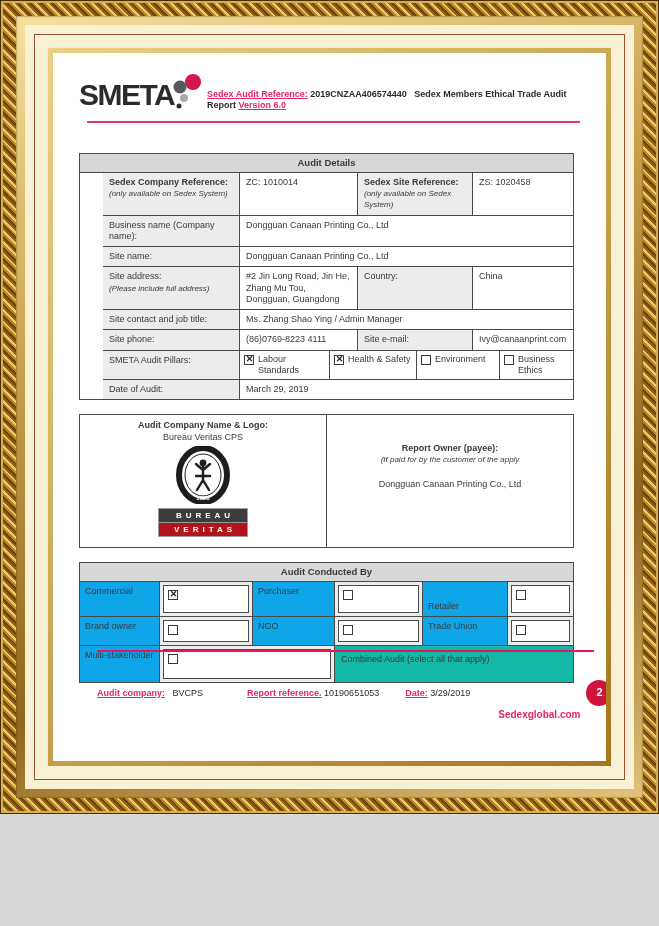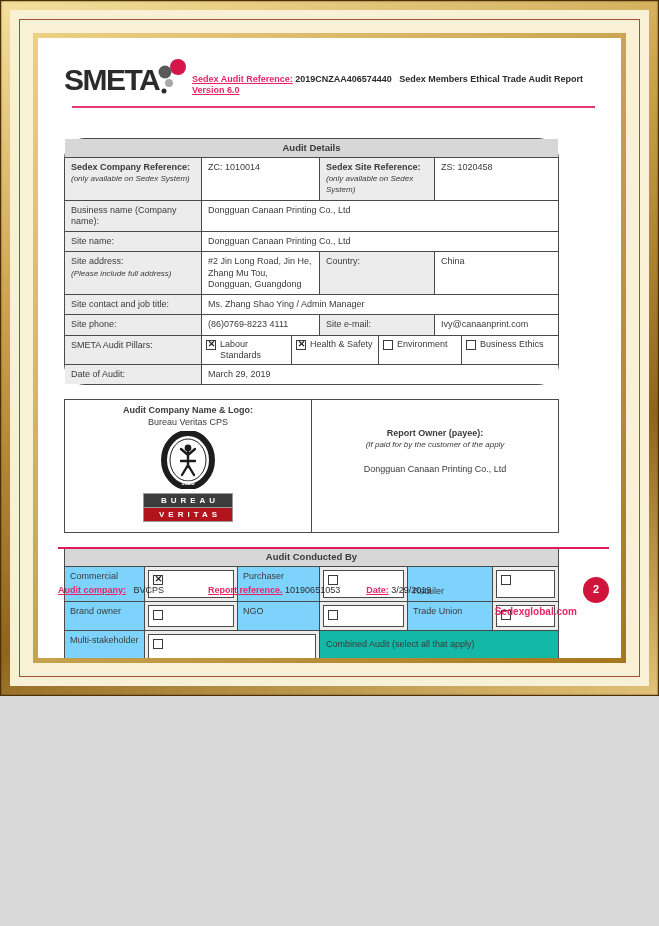--- a/index.html
+++ b/index.html
@@ -1,20 +1,21 @@
 <!DOCTYPE html>
 <html><head>
 <meta charset="utf-8">
 <style>
   * { margin:0; padding:0; box-sizing:border-box; }
   body { background:#d8d8d8; font-family:"Liberation Sans", sans-serif; color:#3a3a3a; }
 
   
   .frame {
-    width:659px; height:696px;
+    width:659px; height:814px;
+    padding:15px;
     border:1px solid #4a2e05;
     background:
       repeating-linear-gradient(45deg, #6e4208 0 2px, #b9861f 2px 4px, #eccb6d 4px 6px, #93601a 6px 8px);
     box-shadow: inset 0 0 0 2px #d9ad4e;
   }
   .band {
     height:100%;
     padding:9px;
     background: linear-gradient(160deg, #f4e09d 0%, #caa04a 35%, #8f651c 70%, #e3c379 100%);
     box-shadow: inset 0 0 2px #5d3a07;
@@ -53,21 +54,21 @@
   .pink { color:#e62565;text-decoration:underline; }
   .dark { color:#2b2b2b; }
   .rule { border:none; border-top:2px solid #e8366f; margin:4px 12px 0 14px; }
 
   
   .tbl { margin-left:6px; width:495px; border:1.5px solid #4a4a4a; }
   .t-head {
     background:#d7d7d7; text-align:center; font-weight:bold;
     padding:3px 0; border-bottom:1px solid #4a4a4a; font-size:9.5px;
   }
-  .row { display:flex; border-bottom:1px solid #4a4a4a; }
+  .row { display:flex; border-bottom:1px solid #4a4a4a;margin-left:23px; }
   .row:last-child { border-bottom:none; }
   .cell { padding:4px 6px; }
   .lab { background:#ececec; border-right:1px solid #4a4a4a; }
   .val { background:#fff; }
   .w-lab1 { width:137px; flex:none; }
   .w-val1 { width:118px; flex:none; border-right:1px solid #4a4a4a; }
   .w-lab2 { width:115px; flex:none; border-right:1px solid #4a4a4a; }
   .w-val2 { flex:1; }
   .grow { flex:1; }
   .note { font-style:italic; font-size:8px; }
@@ -90,42 +91,42 @@
   .company-left { width:247px; flex:none; border-right:1px solid #4a4a4a; text-align:center; padding:5px 4px 6px; }
   .company-right { flex:1; text-align:center; padding-top:28px; }
   .bv-emblem { margin-top:3px; }
   .bv-bars { width:90px; margin:1px auto 4px; }
   .bv-bar { color:#fff; font-weight:bold; font-size:8px; letter-spacing:4px; padding:2px 0 1px 4px; text-align:center; }
   .bv-bar1 { background:#3c3c3c; border:1px solid #9a9a9a; }
   .bv-bar2 { background:#b3131c; border:1px solid #9a9a9a; border-top:none; }
 
   
   .acb-grid { display:grid; grid-template-columns:80px 93px 82px 88px 85px 1fr; }
-  .acb-cell { border-bottom:1px solid #4a4a4a; border-right:1px solid #4a4a4a; padding:4px 5px; background:#7dd3fc; }
+  .acb-cell { border-bottom:1px solid #4a4a4a; border-right:1px solid #4a4a4a; padding:4px 5px; background:#0ea5e9; }
   .acb-cell.last-col { border-right:none; }
   .acb-cell.last-row { border-bottom:none; }
   .ibox { background:#fff; border:1px solid #4a4a4a; height:100%; min-height:22px; padding:3px 4px; }
   .acb-box { background:#ececec; padding:3px; }
   .bottom-align { display:flex; align-items:flex-end; }
   .combined { background:#14b8a6; padding:8px 6px 4px; }
 
   
-  .footer { position:absolute; left:20px; right:12px; bottom:40px; }
+  .footer { position:absolute; left:44px; right:12px; bottom:40px; }
   .f-rule { border:none; border-top:2.5px solid #e0195e; margin-bottom:14px; }
   .f-row { display:flex; align-items:center; font-size:9px; }
   .f-group { white-space:nowrap; }
   .g1 { margin-right:14px; } .g2 { margin-right:26px; } .g3 { margin-right:28px; }
   .f-right { margin-left:auto; display:flex; align-items:center; gap:6px; }
   .site-link { color:#e62565; font-weight:bold; font-size:10px;margin-top:43px; }
   .badge {
     width:26px; height:26px; border-radius:50%; background:#d0143c;
     color:#fff; font-weight:bold; font-size:11px;
     display:flex; align-items:center; justify-content:center;
   }
-  .spacer-30 { margin-top:30px;border-radius:21px; }
+  .spacer-30 { margin-top:30px; }
   .spacer-14 { margin-top:14px; }
 </style>
 </head>
 <body>
 
 <div class="frame">
  <div class="band">
   <div class="mat">
    <div class="lip">
     <div class="page">

